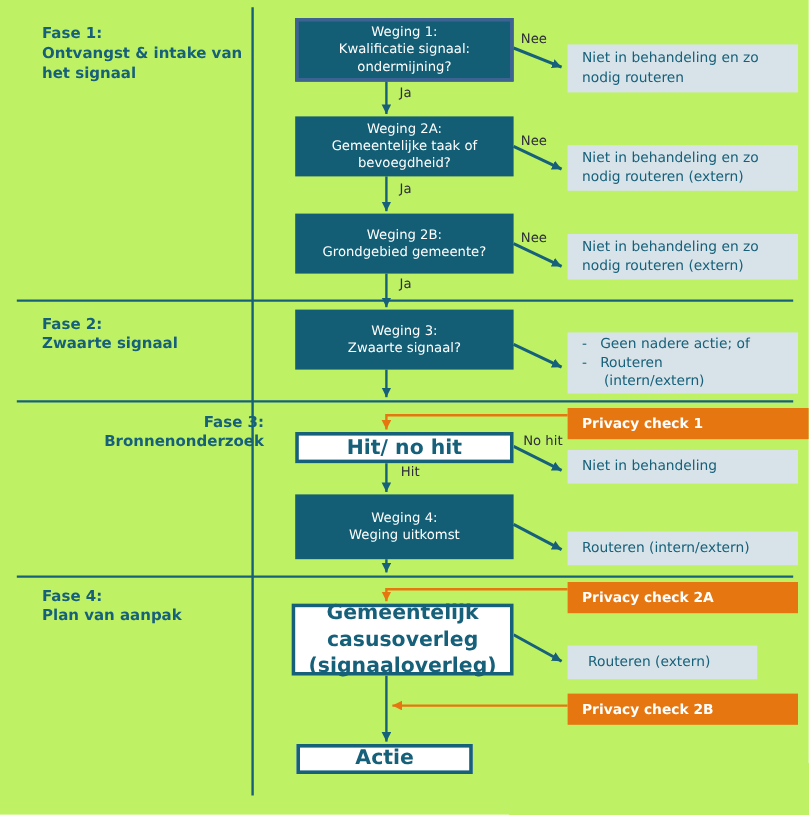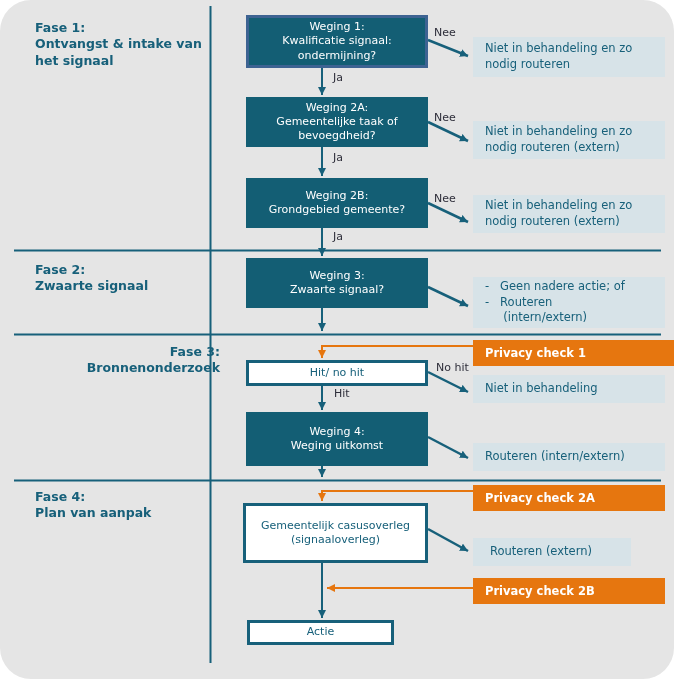--- a/index.html
+++ b/index.html
@@ -1,42 +1,41 @@
 <!DOCTYPE html>
 <html><head>
 <meta charset="utf-8">
 <style>
   html,body { margin:0; padding:0; background:#ffffff; }
   #canvas {
     position:relative;
     width:674px; height:679px;
-    background:#e5e5e5;
+    background:#bef264;
     font-family:"DejaVu Sans","Liberation Sans",sans-serif;
     overflow:hidden;
-    border-radius:31px;
   }
   #connector-layer { position:absolute; left:0; top:0; pointer-events:none; }
   .phase-label {
     position:absolute; color:#17607a; font-weight:bold;
     font-size:12.5px; line-height:1.3; white-space:pre-line; width:185px;
   }
   .box-teal {
     position:absolute; box-sizing:border-box;
     background:#135e74; color:#ffffff;
     display:flex; align-items:center; justify-content:center;
     text-align:center; white-space:pre-line;
     font-size:11px; line-height:1.3;
   }
   .box-selected { border:3px solid #3d6392; }
   .box-outline {
     position:absolute; box-sizing:border-box;
     background:#ffffff; border:3px solid #17607a; color:#17607a;
     display:flex; align-items:center; justify-content:center;
     text-align:center; white-space:pre-line;
-    font-size:11px; line-height:1.3;
+    font-size:17px; line-height:1.3;font-weight:bold;
   }
   .box-light {
     position:absolute; box-sizing:border-box;
     background:#d7e3e8; color:#17607a;
     display:flex; align-items:center;
     padding:2px 12px; white-space:pre-line;
     font-size:11.5px; line-height:1.35;
   }
   .box-light.bullets { white-space:pre-wrap; }
   .box-orange {

